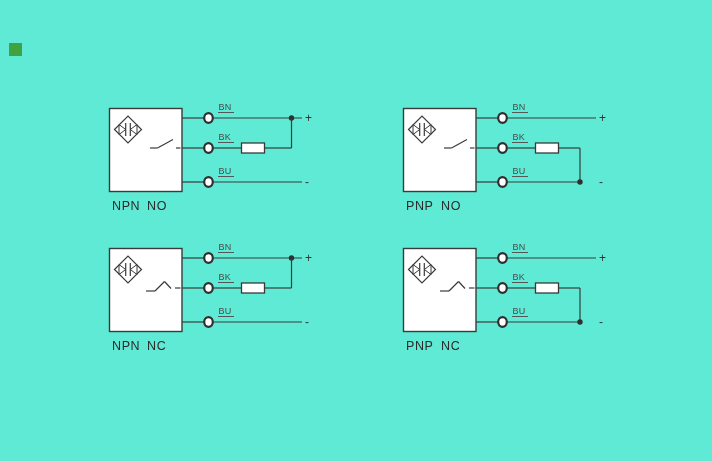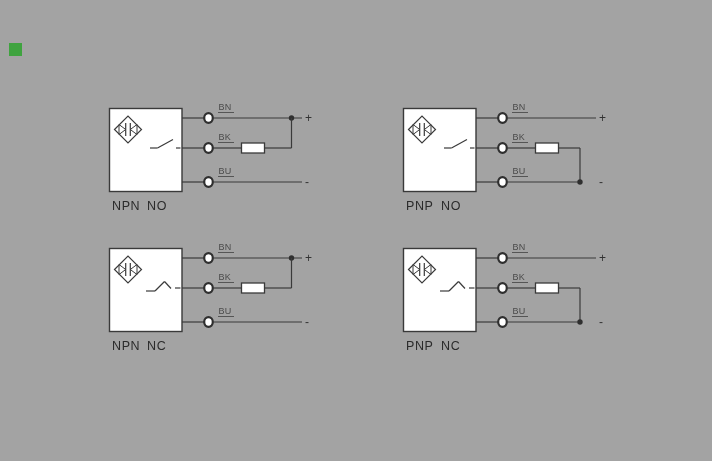--- a/index.html
+++ b/index.html
@@ -1,17 +1,17 @@
 <!DOCTYPE html>
 <html><head>
 <meta charset="utf-8">
 <style>
   html,body{margin:0;padding:0;background:#ffffff;}
   body{width:712px;height:461px;overflow:hidden;font-family:"Liberation Sans",sans-serif;}
-  .canvas{position:relative;width:712px;height:461px;background:#a3a3a3;}
+  .canvas{position:relative;width:712px;height:461px;background:#5eead4;}
   .green-marker{position:absolute;left:9px;top:43px;width:13px;height:13px;background:#3fa33f;}
   .quad{position:absolute;width:270px;height:125px;}
   #q1{left:100px;top:95px;}
   #q2{left:394px;top:95px;}
   #q3{left:100px;top:235px;}
   #q4{left:394px;top:235px;}
   svg line, svg polygon{stroke:#3a3a3a;fill:none;stroke-width:1.2;}
   svg .box{stroke:#3a3a3a;stroke-width:1.4;fill:#ffffff;}
   svg .res{stroke:#3a3a3a;stroke-width:1.3;fill:#ffffff;}
   svg .conn{stroke:#2f2f2f;stroke-width:2.2;fill:#ffffff;}

